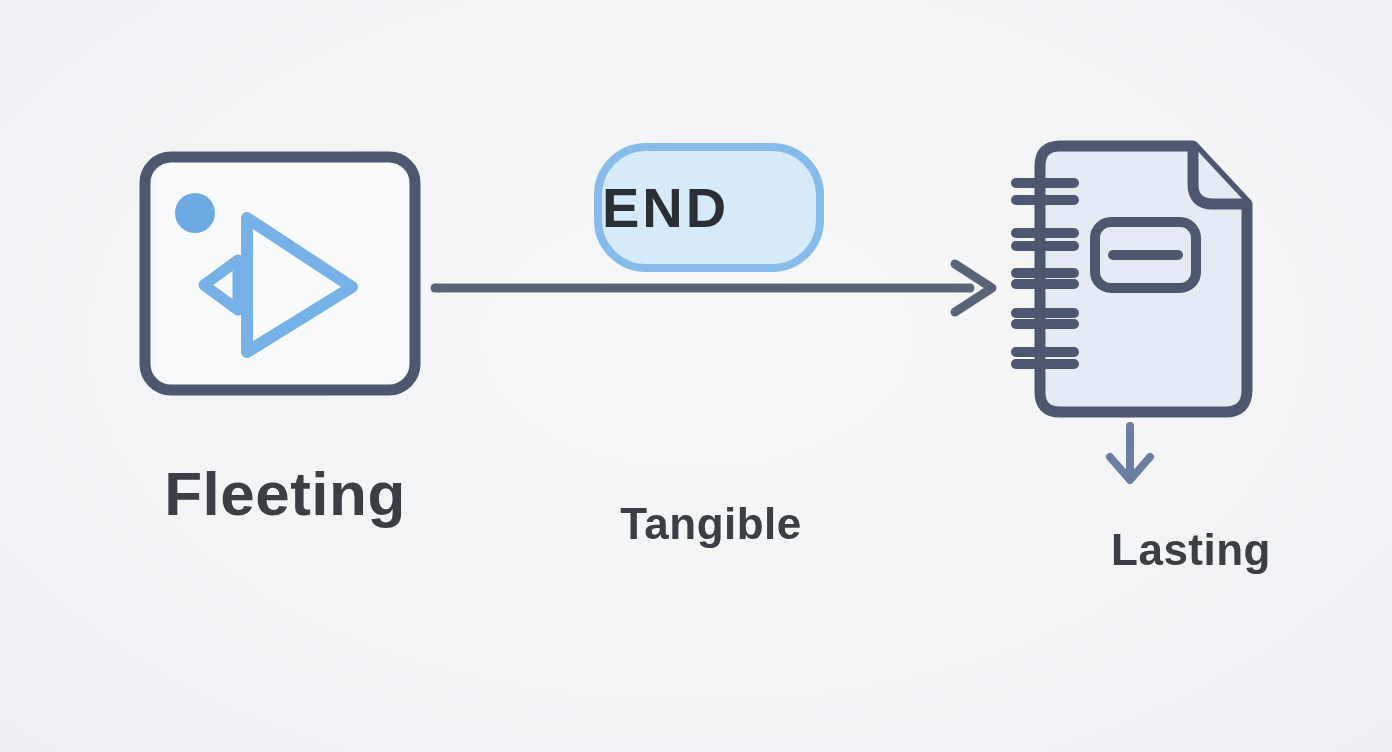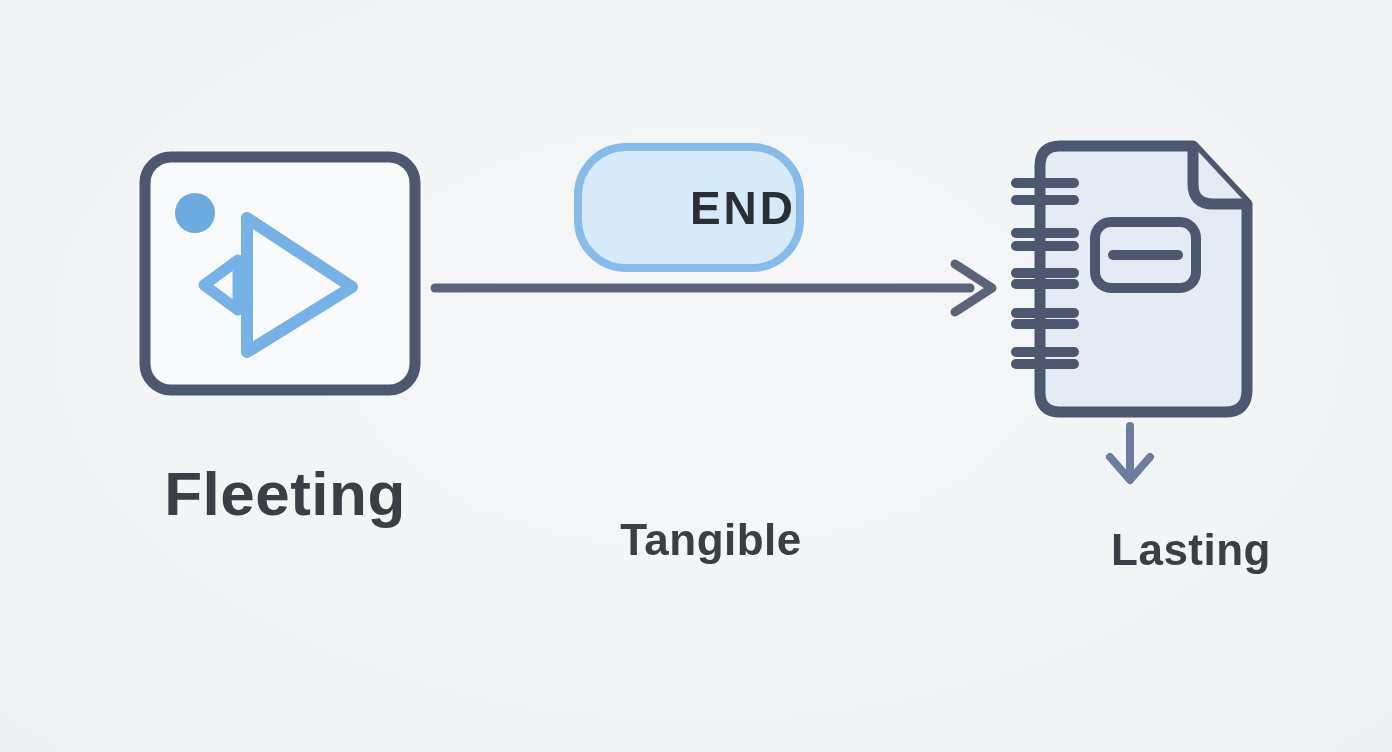--- a/index.html
+++ b/index.html
@@ -12,27 +12,27 @@
   .canvas{
     position:relative;width:1392px;height:752px;overflow:hidden;
     background:radial-gradient(ellipse at 50% 45%, #f6f7f9 0%, var(--bg) 60%, #edeff2 100%);
   }
   .abs{position:absolute;}
   .label{
     position:absolute;transform:translate(-50%,-50%);
     font-weight:700;color:var(--text);letter-spacing:.5px;white-space:nowrap;
   }
   .label-fleeting{left:285px;top:493px;font-size:62px;}
-  .label-tangible{left:711px;top:540px;font-size:44px;}
+  .label-tangible{left:711px;top:524px;font-size:44px;}
   .label-lasting{left:1101px;top:550px;font-size:44px;text-align:right;line-height:52px;white-space:normal;width:340px;}
   .end-pill{
-    position:absolute;left:574px;top:143px;width:214px;height:113px;
+    position:absolute;left:594px;top:143px;width:214px;height:113px;
     background:var(--pill-fill);border:8px solid var(--pill-border);border-radius:52px;
-    display:flex;align-items:center;justify-content:flex-end;
-    font-size:46px;font-weight:700;color:var(--pill-text);letter-spacing:3px;
+    display:flex;align-items:center;justify-content:flex-start;
+    font-size:56px;font-weight:700;color:var(--pill-text);letter-spacing:3px;
   }
   svg{display:block;}
 </style>
 </head>
 <body>
 
 <div class="canvas">
 
   <svg class="abs" style="left:135px;top:147px;" width="290" height="253" viewBox="0 0 290 253">
     <rect x="10" y="10" width="270" height="233" rx="26" fill="var(--box-fill)" stroke="var(--outline)" stroke-width="11"></rect>

